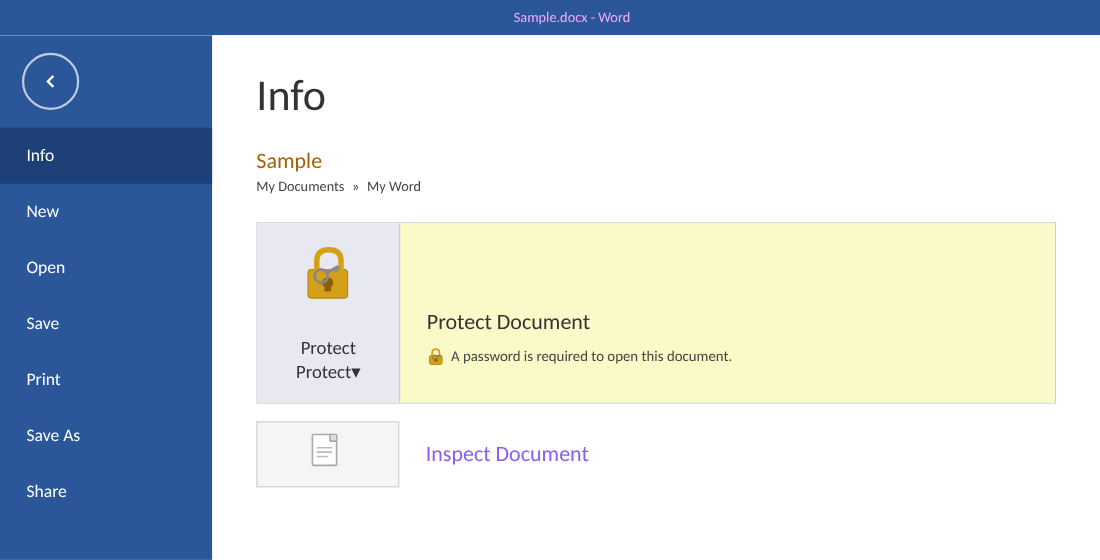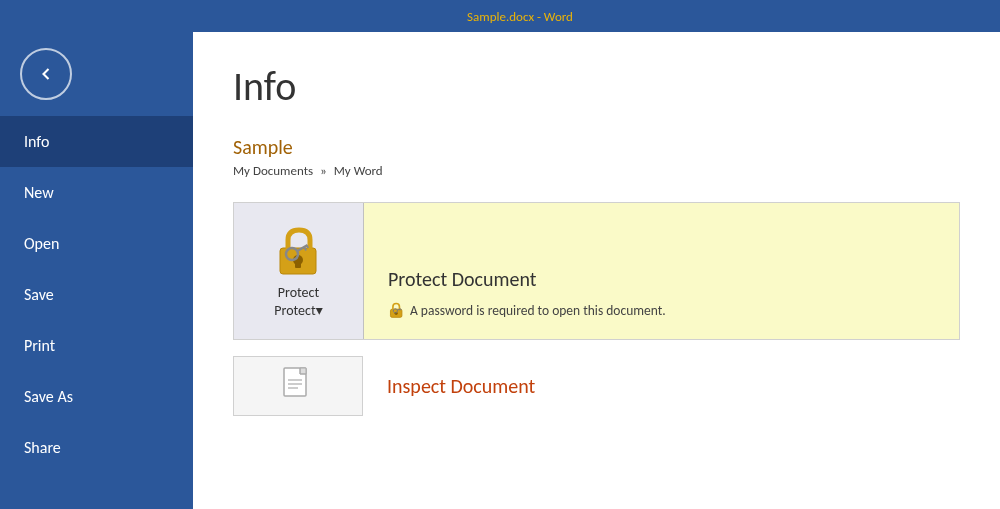--- a/index.html
+++ b/index.html
@@ -16,21 +16,21 @@
     
     .title-bar {
       background: #2b579a;
       height: 32px;
       display: flex;
       align-items: center;
       justify-content: center;
       flex-shrink: 0;
     }
     .title-bar-text {
-      color: #eab308;
+      color: #f0abfc;
       font-size: 13px;
       margin-left: 40px;
     }
 
     
     .main-layout {
       display: flex;
       flex: 1;
       overflow: hidden;
     }
@@ -137,24 +137,25 @@
     }
 
     .lock-icon-container {
       position: relative;
       width: 54px;
       height: 54px;
       margin-bottom: 8px;
     }
 
     .section-btn-label {
-      font-size: 14px;
+      font-size: 17px;
       color: #333;
       text-align: center;
       line-height: 1.3;
+      margin-top: 25px;
     }
 
     .section-content {
       flex: 1;
       background: #fafac8;
       padding: 20px 24px;
       display: flex;
       flex-direction: column;
       justify-content: center;
     }
@@ -188,21 +189,21 @@
       display: flex;
       flex-direction: column;
       align-items: center;
       justify-content: center;
       border: 1px solid #d0d0d0;
       flex-shrink: 0;
     }
 
     .inspect-title {
       font-size: 20px;
-      color: #c2410c;
+      color: #8b5cf6;
       font-weight: 400;
       padding: 16px 24px;
       display: flex;
       align-items: center;
     }
 
     
     .lock-svg {
       width: 54px;
       height: 58px;

